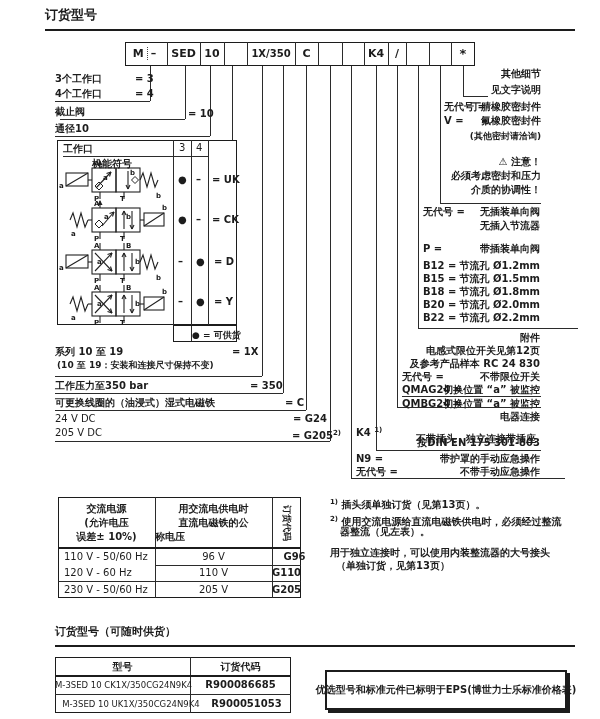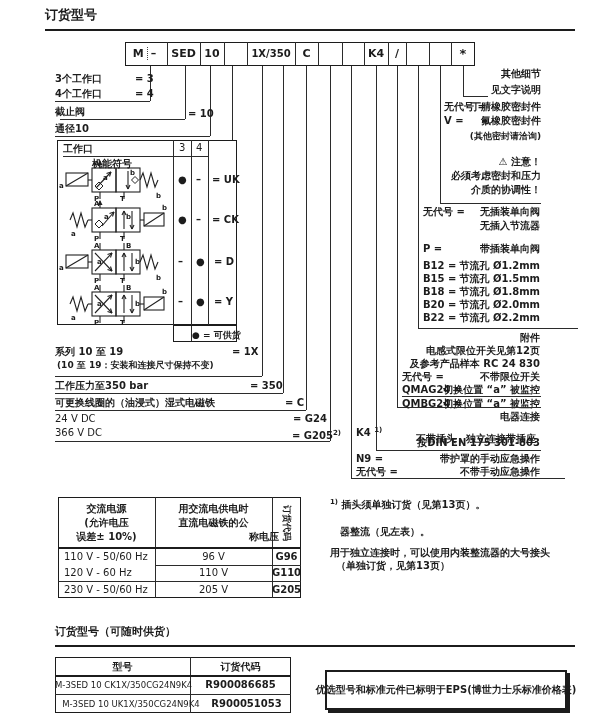--- a/index.html
+++ b/index.html
@@ -232,21 +232,21 @@
   <div class="t s9" style="left:57px;top:359px;">(10 至 19：安装和连接尺寸保持不变)</div>
   <div class="hl" style="left:55px;top:376px;width:207px;"></div>
   <div class="t" style="left:55px;top:380px;">工作压力至350 bar</div>
   <div class="t" style="left:250px;top:380px;">= 350</div>
   <div class="hl" style="left:55px;top:393px;width:228px;"></div>
   <div class="t" style="left:55px;top:397px;">可更换线圈的（油浸式）湿式电磁铁</div>
   <div class="t" style="left:285px;top:397px;">= C</div>
   <div class="hl" style="left:55px;top:410px;width:251px;"></div>
   <div class="t n" style="left:55px;top:413px;">24 V DC</div>
   <div class="t" style="left:293px;top:413px;">= G24</div>
-  <div class="t n" style="left:55px;top:427px;">366 V DC</div>
+  <div class="t n" style="left:55px;top:427px;">205 V DC</div>
   <div class="t" style="left:292px;top:427px;"><span>= G205</span><sup class="fm">2)</sup></div>
   <div class="hl" style="left:55px;top:441px;width:275px;"></div>
 
   <div class="t" style="right:59px;top:68px;">其他细节</div>
   <div class="t" style="right:59px;top:84px;">见文字说明</div>
   <div class="hl" style="left:463px;top:96px;width:25px;"></div>
 
   <div class="t" style="left:444px;top:101px;">无代号 =</div>
   <div class="t" style="right:59px;top:101px;margin-left:12px;">丁腈橡胶密封件</div>
   <div class="t" style="left:444px;top:115px;">V =</div>
@@ -302,33 +302,34 @@
   <div class="vl" style="left:155px;top:497px;height:101px;"></div>
   <div class="vl" style="left:272px;top:497px;height:101px;"></div>
   <div class="hl2" style="left:58px;top:547px;width:243px;"></div>
   <div class="hl" style="left:155px;top:565px;width:146px;"></div>
   <div class="hl" style="left:58px;top:581px;width:243px;"></div>
   <div class="t" style="left:58px;top:503px;width:97px;text-align:center;">交流电源</div>
   <div class="t" style="left:58px;top:517px;width:97px;text-align:center;">(允许电压</div>
   <div class="t" style="left:58px;top:531px;width:97px;text-align:center;">误差± 10%)</div>
   <div class="t" style="left:155px;top:503px;width:117px;text-align:center;">用交流电供电时</div>
   <div class="t" style="left:155px;top:517px;width:117px;text-align:center;">直流电磁铁的公</div>
-  <div class="t" style="left:155px;top:531px;width:117px;text-align:right;padding-left:7px;">称电压</div>
+  <div class="t" style="left:155px;top:531px;width:117px;text-align:left;">称电压</div>
   <div class="t" style="left:266px;top:517px;width:41px;text-align:center;transform:rotate(90deg);transform-origin:center;font-size:9px;">订货代码</div>
   <div class="t n" style="left:64px;top:551px;">110 V - 50/60 Hz</div>
   <div class="t n" style="left:155px;top:551px;width:117px;text-align:center;">96 V</div>
-  <div class="t" style="left:272px;top:551px;width:29px;text-align:center;">G96</div>
+  <div class="t" style="left:272px;top:551px;width:29px;text-align:center;padding-left:8px;">G96</div>
   <div class="t n" style="left:64px;top:567px;">120 V - 60 Hz</div>
   <div class="t n" style="left:155px;top:567px;width:117px;text-align:center;">110 V</div>
   <div class="t" style="left:272px;top:567px;width:29px;text-align:center;">G110</div>
   <div class="t n" style="left:64px;top:584px;">230 V - 50/60 Hz</div>
   <div class="t n" style="left:155px;top:584px;width:117px;text-align:center;">205 V</div>
   <div class="t" style="left:272px;top:584px;width:29px;text-align:center;">G205</div>
 
   <div class="t" style="left:330px;top:496px;"><sup class="fm">1)</sup> <span>插头须单独订货（见第13页）。</span></div>
+  <div class="t" style="left:330px;top:513px;"><sup class="fm">2)</sup> <span>使用交流电源给直流电磁铁供电时，必须经过整流</span></div>
   <div class="t" style="left:340px;top:526px;">器整流（见左表）。</div>
   <div class="t" style="left:330px;top:547px;">用于独立连接时，可以使用内装整流器的大号接头</div>
   <div class="t" style="left:336px;top:560px;">（单独订货，见第13页）</div>
 
   <div class="t" style="left:55px;top:626px;font-size:11px;">订货型号（可随时供货）</div>
   <div class="hl2" style="left:55px;top:645px;width:520px;"></div>
 
   <div class="box" style="left:55px;top:657px;width:236px;height:56px;"></div>
   <div class="vl" style="left:190px;top:657px;height:56px;"></div>
   <div class="hl2" style="left:55px;top:675px;width:236px;"></div>

